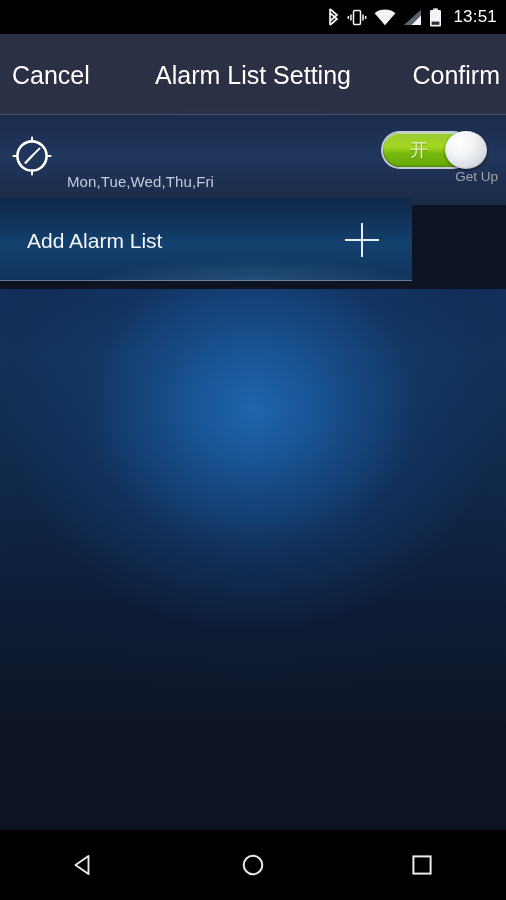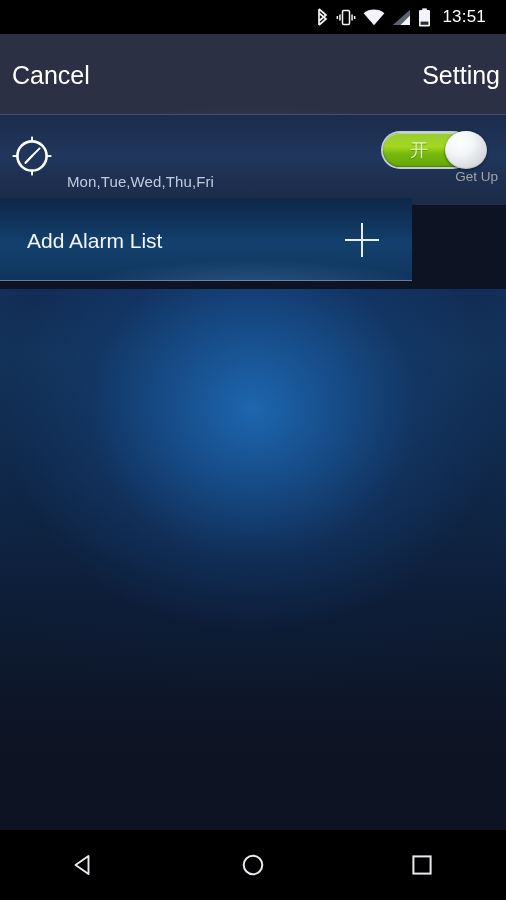--- a/index.html
+++ b/index.html
@@ -14,21 +14,21 @@
     width:506px; height:900px;
     background:#0d1322;
     overflow:hidden;
   }
 
   
   #status-bar {
     position:absolute; left:0; top:0; width:506px; height:34px;
     background:#000;
     display:flex; align-items:center; justify-content:flex-end;
-    padding-right:20px;
+    padding-right:9px;
   }
   .sb-icon { display:flex; align-items:center; justify-content:center; margin-left:7px; }
   #status-time {
     color:#ffffff; font-size:17px; letter-spacing:0.2px;
     margin-left:11px; font-family:"Liberation Sans", sans-serif;
   }
 
   
   #action-bar {
     position:absolute; left:0; top:34px; width:506px; height:81px;
@@ -184,21 +184,22 @@
         <rect x="4.2" y="0.4" width="4.6" height="2" fill="#f2f4f7"></rect>
         <rect x="1" y="2" width="11" height="16.4" rx="1.2" fill="#f2f4f7"></rect>
         <rect x="2.6" y="13.6" width="7.8" height="3.2" fill="#2a2e36"></rect>
       </svg>
     </span>
     <span id="status-time">13:51</span>
   </div>
 
   <div id="action-bar">
     <div class="ab-btn" id="cancel-button">Cancel</div>
-    <div class="ab-btn" id="confirm-button">Setting</div>
+    <div class="ab-btn" id="page-title">Alarm List Setting</div>
+    <div class="ab-btn" id="confirm-button">Confirm</div>
   </div>
 
   <div id="alarm-row"></div>
 
   <div id="clock-icon">
     <svg width="42" height="42" viewBox="0 0 42 42">
       <circle cx="21" cy="21" r="14.6" stroke="#ffffff" stroke-width="2.6" fill="none"></circle>
       <rect x="20.1" y="1.6" width="1.9" height="5.2" fill="#ffffff"></rect>
       <rect x="20.1" y="35.2" width="1.9" height="5.2" fill="#ffffff"></rect>
       <rect x="1.6" y="20.1" width="5.2" height="1.9" fill="#ffffff"></rect>

